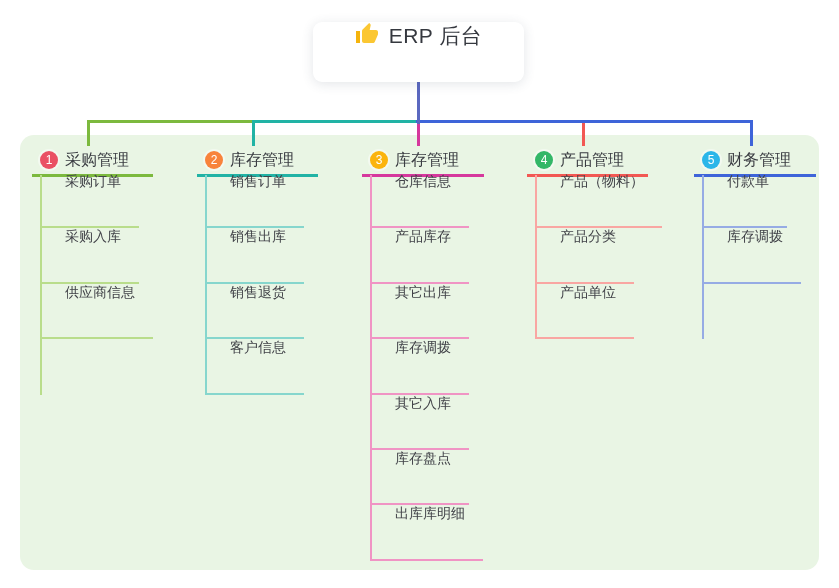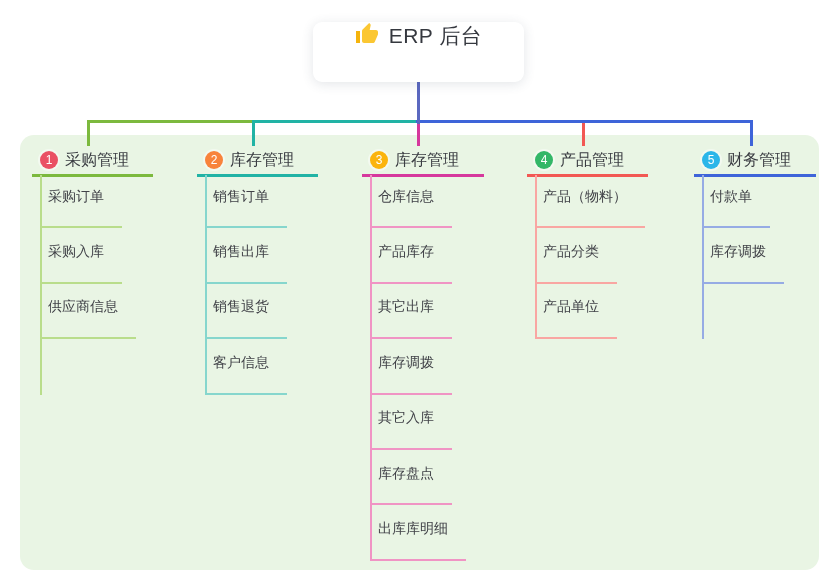--- a/index.html
+++ b/index.html
@@ -39,22 +39,22 @@
   .badge{
     width:18px;height:18px;border-radius:50%;background:var(--badge);
     color:#fff;font-size:12px;line-height:18px;text-align:center;
     flex:0 0 18px;box-shadow:0 0 0 2px rgba(255,255,255,.45);
   }
   .branch-label{margin-left:7px;font-size:16px;font-weight:500;color:#3a3c42;white-space:nowrap;}
   .trunk{position:absolute;left:8px;top:29px;width:2px;background:var(--light);}
   .children{position:absolute;left:8px;top:27px;}
   .child{
     height:55.4px;box-sizing:border-box;border-bottom:2px solid var(--light);
-    display:flex;align-items:center;width:max-content;
-    padding:0 18px 6px 8px;cursor:pointer;
+    display:flex;align-items:flex-start;width:max-content;
+    padding:0 18px 6px 25px;cursor:pointer;
   }
   .child span{font-size:14px;color:#414248;white-space:nowrap;}
 </style>
 </head>
 <body>
 
 <div class="stage">
 
   <div class="panel" style="background-color: rgb(233, 245, 228);"></div>
 

